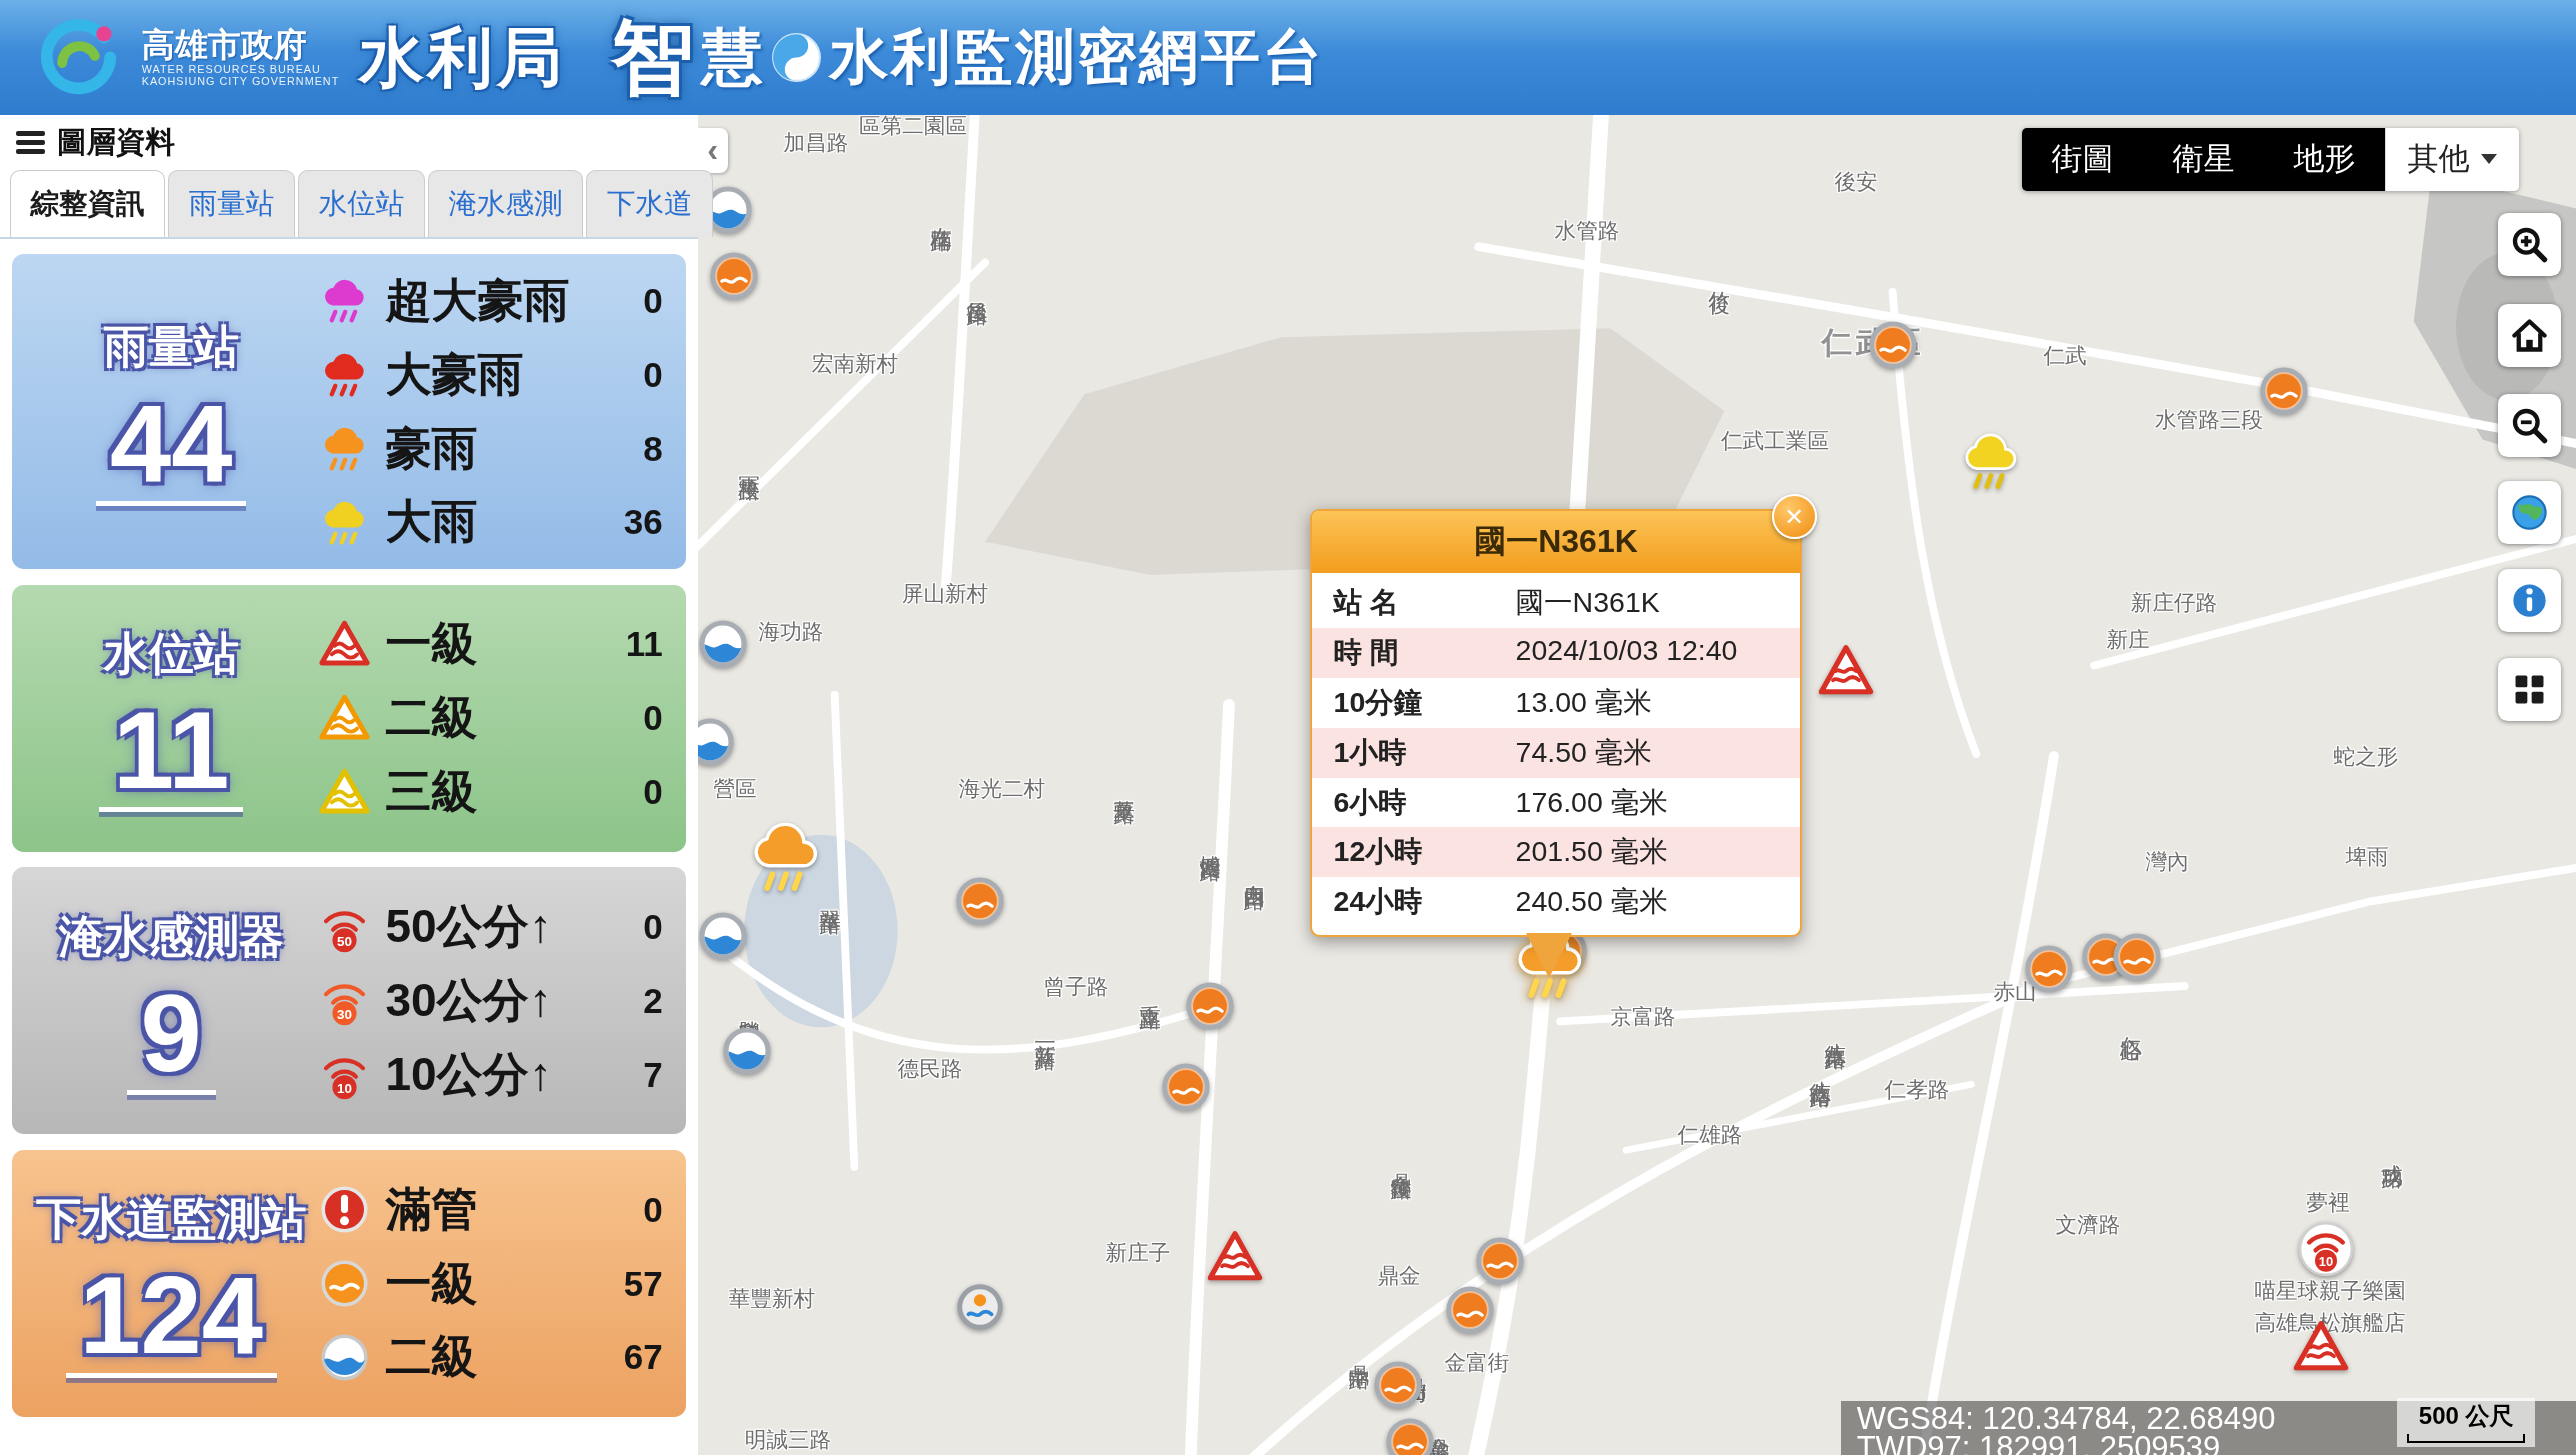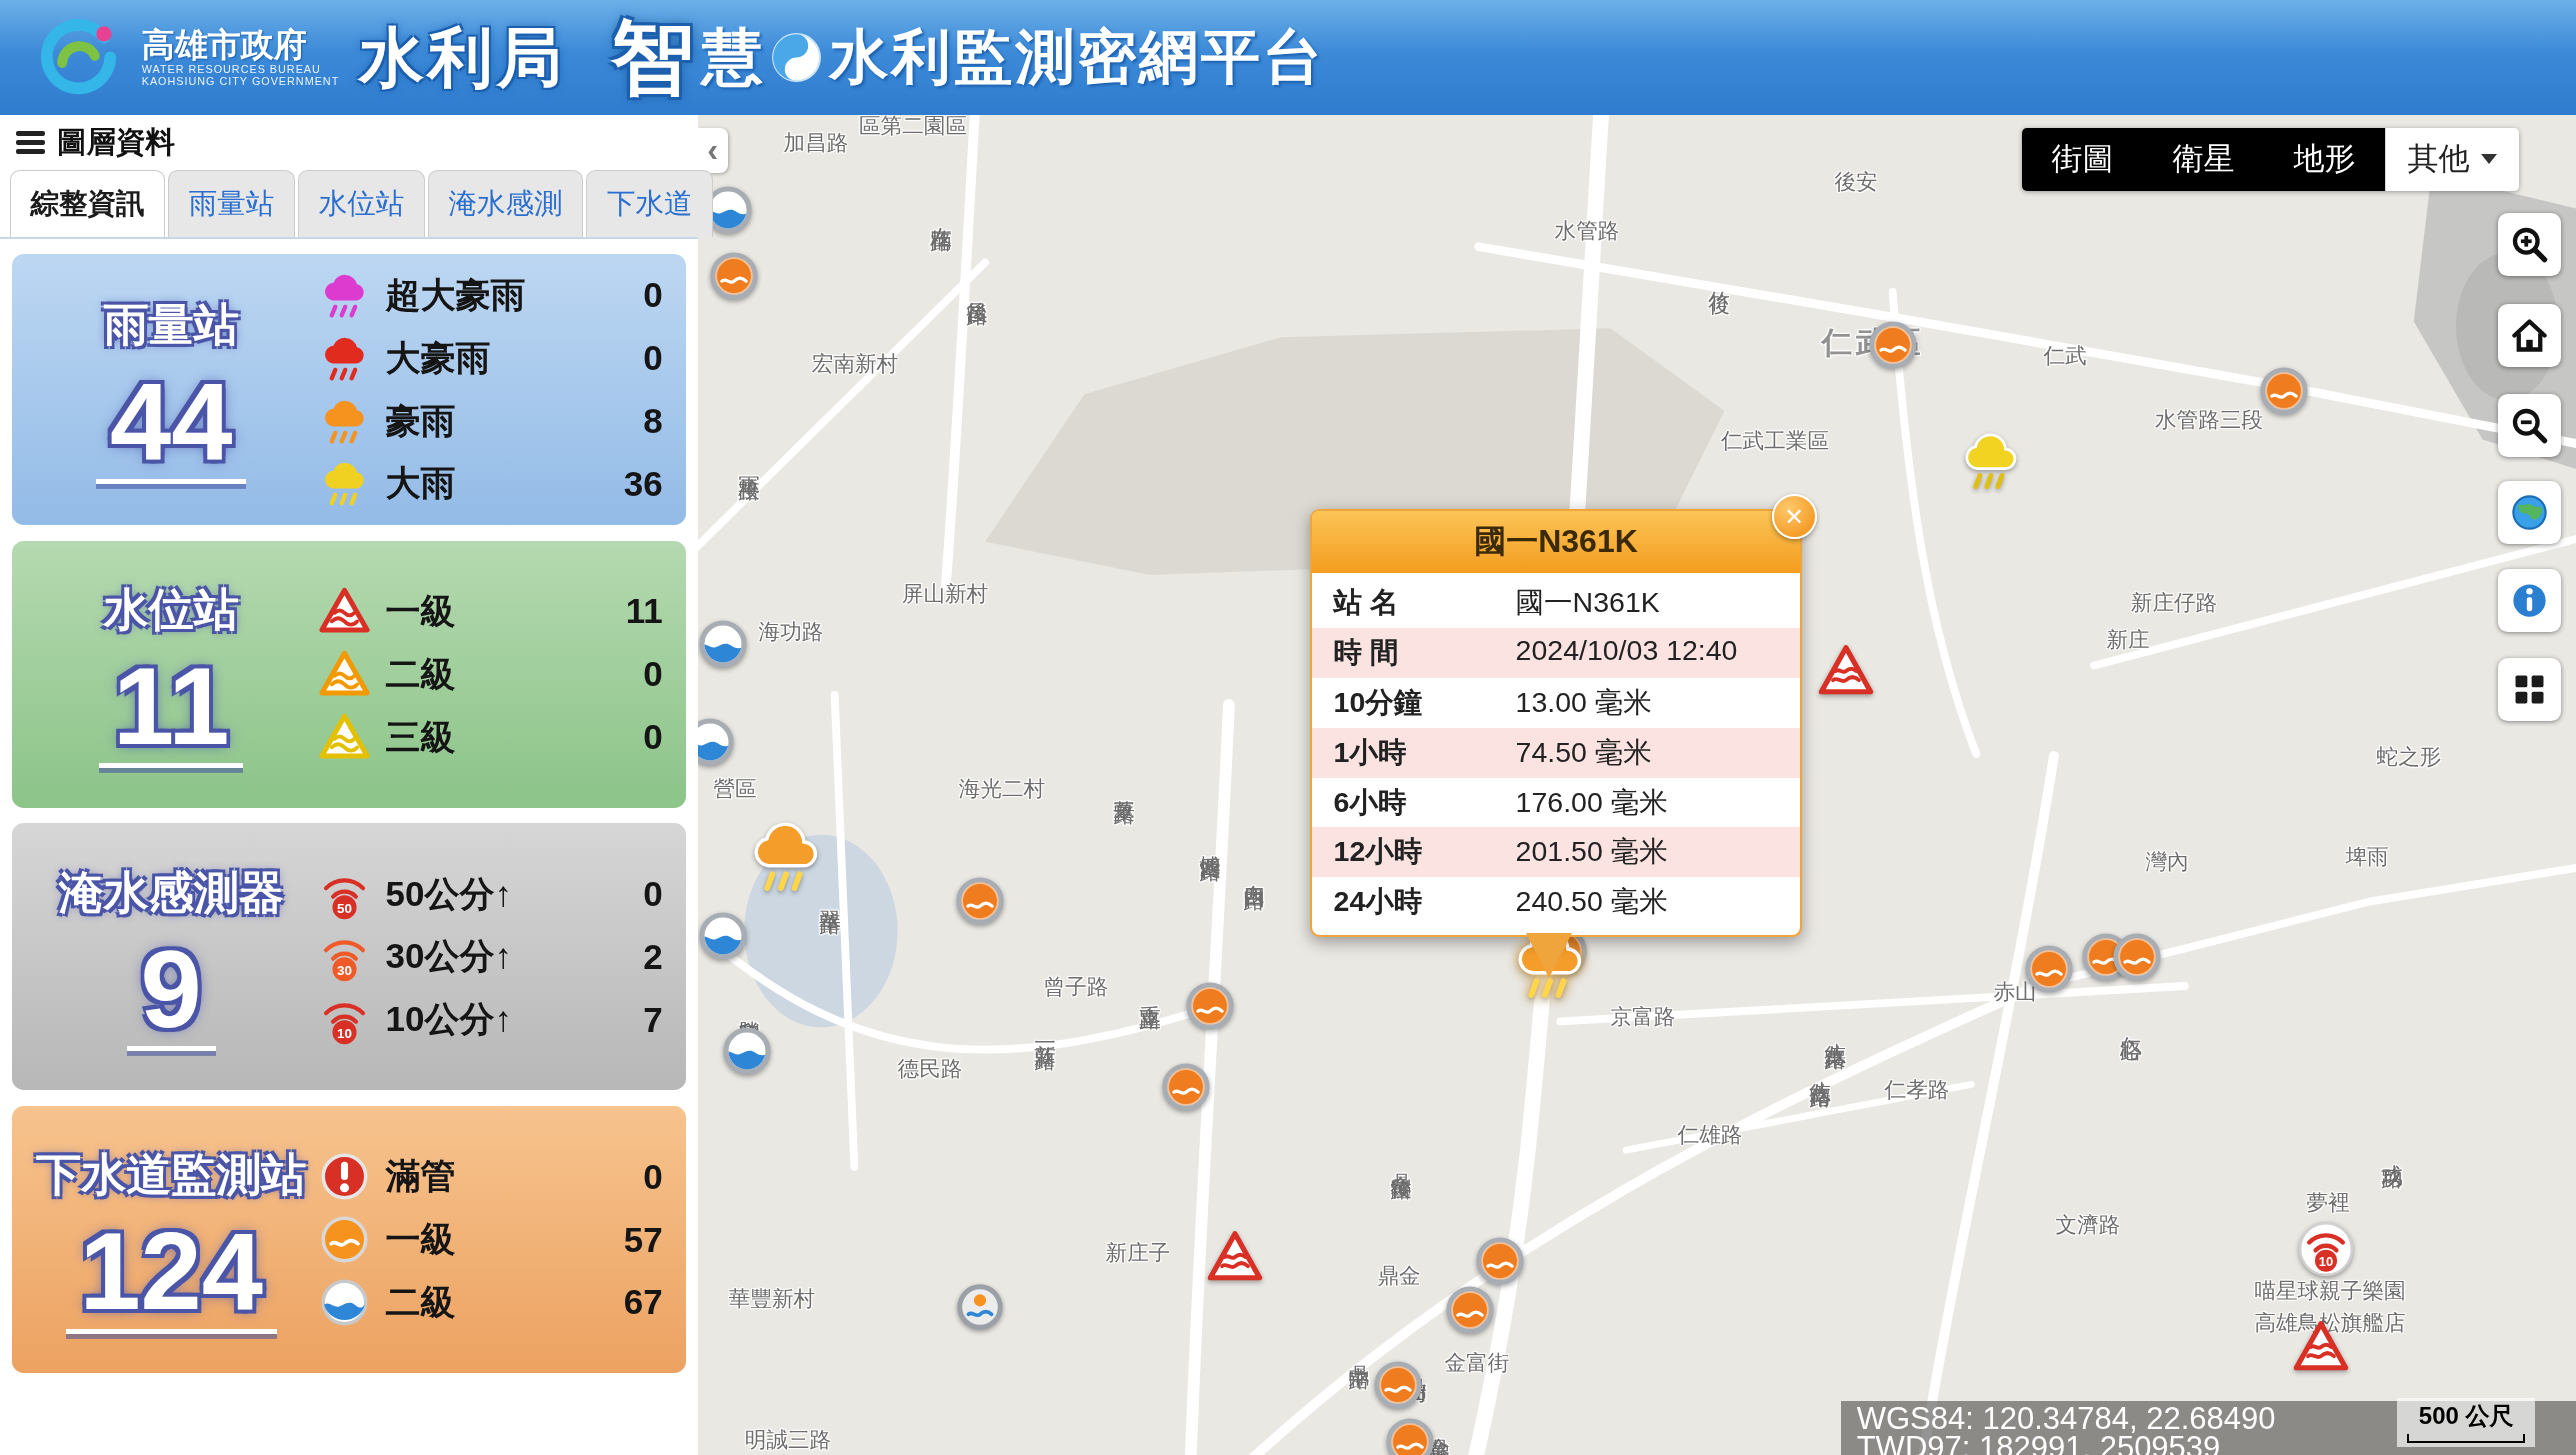--- a/index.html
+++ b/index.html
@@ -42,21 +42,21 @@
   .card-left{width:44%;display:flex;flex-direction:column;align-items:center;justify-content:center;gap:7.9px;}
   .card-title{font-size:45px;font-weight:bold;color:#fff;white-space:nowrap;
     text-shadow:-2.9px -2.9px 0 #4a55a8,2.9px -2.9px 0 #4a55a8,-2.9px 2.9px 0 #4a55a8,2.9px 2.9px 0 #4a55a8,0 0 9.8px #4a55a8;}
   .card-count{font-size:110px;font-weight:bold;color:#fff;line-height:1.05;padding:0 13.8px;
     border-bottom:5.9px solid #fff;box-shadow:0 4.9px 0 rgba(63,78,158,.55);
     text-shadow:-3.9px -3.9px 0 #4a55a8,3.9px -3.9px 0 #4a55a8,-3.9px 3.9px 0 #4a55a8,3.9px 3.9px 0 #4a55a8,0 0 13.8px #4a55a8;}
   .card-rows{flex:1;display:flex;flex-direction:column;justify-content:center;gap:11.8px;padding-left:7.9px;}
   .crow{display:flex;align-items:center;gap:15.7px;}
   .crow .icon{width:51px;height:51px;flex:none;}
   .crow .icon svg{width:100%;height:100%;display:block;}
-  .crow .lbl{font-size:35px;font-weight:bold;color:#151515;white-space:nowrap;}
+  .crow .lbl{font-size:46px;font-weight:bold;color:#151515;white-space:nowrap;}
   .crow .val{margin-left:auto;font-size:35px;font-weight:bold;color:#151515;padding-right:3.9px;}
 
   
   .map{position:absolute;left:698px;top:115px;right:0;bottom:0;background:#eae8e3;overflow:hidden;}
   .map-base{position:absolute;inset:0;width:100%;height:100%;z-index:0;}
   #map-labels{position:absolute;inset:0;z-index:10;pointer-events:none;}
   .map-label{position:absolute;transform:translate(-50%,-50%);font-size:21.6px;color:#6d6d6d;white-space:nowrap;
     text-shadow:1px 1px 0 #fff,-1px -1px 0 #fff,1px -1px 0 #fff,-1px 1px 0 #fff,0 0 3.9px #fff;}
   .map-label.vert{writing-mode:vertical-rl;letter-spacing:2px;}
   .map-label.district{font-size:30.5px;color:#929292;font-weight:bold;letter-spacing:3.9px;}
@@ -388,21 +388,21 @@
       <div class="map-label vert" style="left: 1021px; top: 161px;">竹後</div>
       <div class="map-label" style="left: 1158px; top: 66px;">後安</div>
       <div class="map-label district" style="left: 1175px; top: 228px;">仁武區</div>
       <div class="map-label" style="left: 1367px; top: 240px;">仁武</div>
       <div class="map-label" style="left: 1511px; top: 304px;">水管路三段</div>
       <div class="map-label" style="left: 1077px; top: 325px;">仁武工業區</div>
       <div class="map-label" style="left: 247px; top: 478px;">屏山新村</div>
       <div class="map-label" style="left: 93px; top: 516px;">海功路</div>
       <div class="map-label" style="left: 1476px; top: 487px;">新庄仔路</div>
       <div class="map-label" style="left: 1430px; top: 524px;">新庄</div>
-      <div class="map-label" style="left: 1668px; top: 641px; margin-left: 43px;">蛇之形</div>
+      <div class="map-label" style="left: 1668px; top: 641px;">蛇之形</div>
       <div class="map-label" style="left: 304px; top: 673px;">海光二村</div>
       <div class="map-label" style="left: 37px; top: 673px;">營區</div>
       <div class="map-label vert" style="left: 426px; top: 671px;">華夏路</div>
       <div class="map-label vert" style="left: 512px; top: 727px;">博愛四路</div>
       <div class="map-label vert" style="left: 556px; top: 756px;">自由四路</div>
       <div class="map-label vert" style="left: 132px; top: 781px;">翠華路</div>
       <div class="map-label vert" style="left: 51px; top: 891px;">勝利路</div>
       <div class="map-label" style="left: 378px; top: 871px;">曾子路</div>
       <div class="map-label vert" style="left: 452px; top: 876px;">重立路</div>
       <div class="map-label vert" style="left: 347px; top: 916px;">新莊一路</div>

